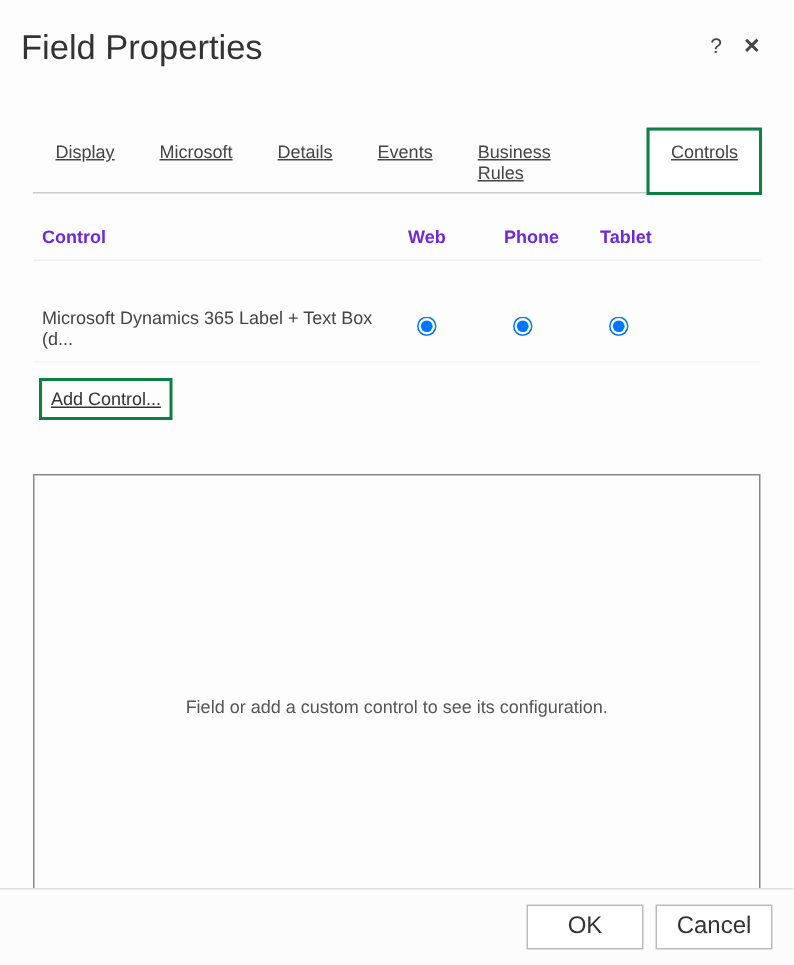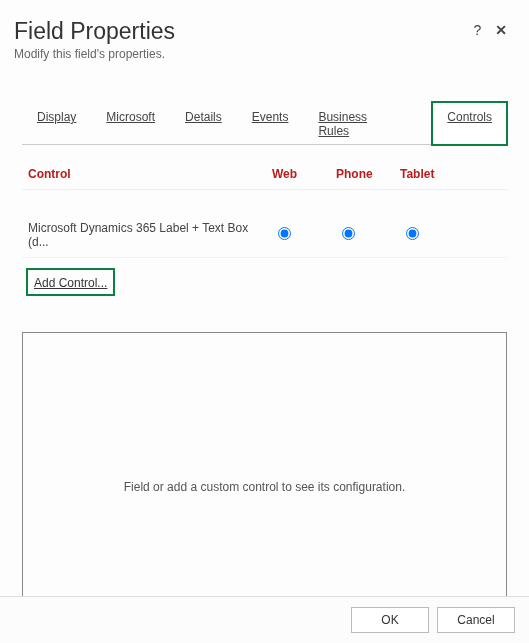--- a/index.html
+++ b/index.html
@@ -78,21 +78,21 @@
       outline: 2px solid #0b8043;
       outline-offset: -1px;
     }
     .tab-content {
       padding: 18px 22px 10px 22px;
     }
     .table-header {
       display: flex;
       font-size: 12px;
       font-weight: 600;
-      color: #b91c1c;
+      color: #6d28d9;
       padding: 4px 6px 8px 6px;
       border-bottom: 1px solid #eee;
     }
     .col-control { flex: 0 0 244px; }
     .col-platform { flex: 0 0 64px; }
     .table-row {
       display: flex;
       align-items: center;
       font-size: 12px;
       color: #444;
@@ -140,42 +140,41 @@
       left: 0;
       right: 0;
       border-top: 1px solid #ddd;
       background: #fcfcfc;
       padding: 10px 14px;
       display: flex;
       justify-content: flex-end;
       gap: 8px;
     }
     .btn {
-      font-size: 12px;
+      font-size: 16px;
       color: #333;
       background: #fff;
       border: 1px solid #bbb;
       padding: 5px 0;
       width: 78px;
       text-align: center;
       cursor: pointer;
     }
   </style>
 </head>
 <body>
 
 <div class="header">
   <div class="title-row">
     <div class="title">Field Properties</div>
     <div class="title-actions">
       <span class="help-icon">?</span>
       <span class="close-icon">✕</span>
     </div>
   </div>
-  <div class="subtitle">Modify this field's properties.</div>
 </div>
 
 <div class="tabs">
   <div class="tab">Display</div>
   <div class="tab">Microsoft</div>
   <div class="tab">Details</div>
   <div class="tab">Events</div>
   <div class="tab">Business Rules</div>
   <div class="tab active highlighted">Controls</div>
 </div>

